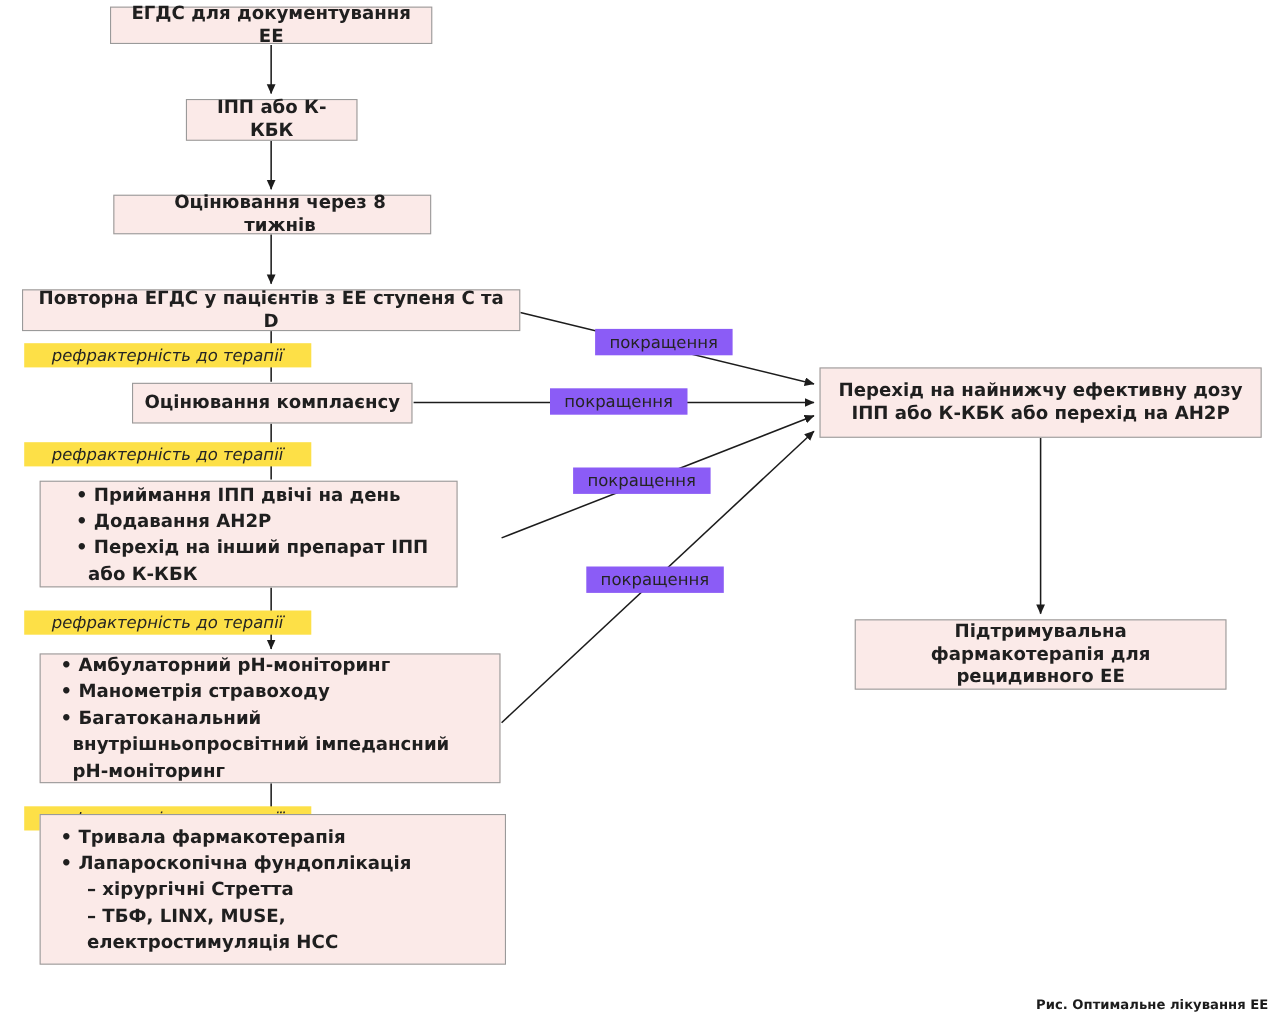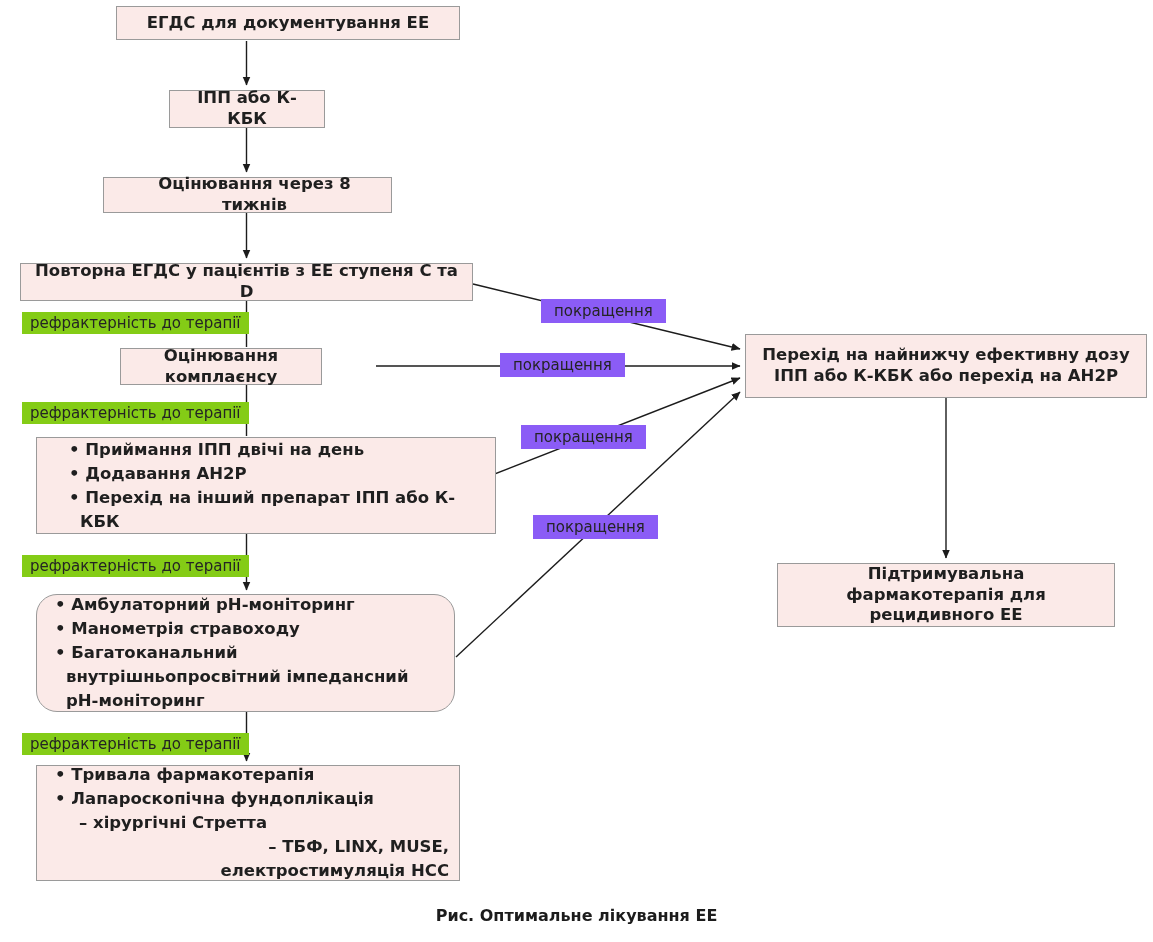--- a/index.html
+++ b/index.html
@@ -16,25 +16,25 @@
     display:flex;flex-direction:column;justify-content:center;
   }
   .node.center{align-items:center;text-align:center;padding:2px 10px;}
   .node.list{align-items:flex-start;text-align:left;padding:6px 10px 6px 14px;}
   .li{padding-left:15px;text-indent:-11px;line-height:24px;}
   .li.sub{padding-left:28px;text-indent:0;}
   .tag{
     position:absolute;z-index:2;white-space:nowrap;
     font-size:15px;font-weight:400;color:#242424;
   }
-  .tag.mint{background:#84cc16;padding:2px 8px;}
+  .tag.mint{background:#fde047;padding:2px 25px;font-style:italic;}
   .tag.cream{background:#8b5cf6;padding:3px 13px;}
   .caption{
     position:absolute;z-index:3;left:0;top:906px;width:1153px;
-    text-align:center;font-size:16px;font-weight:700;color:#1c1c1c;
+    text-align:right;font-size:12px;font-weight:700;color:#1c1c1c;
   }
 </style>
 </head>
 <body>
 
 <div class="stage">
 
   <svg class="layer lines" viewBox="0 0 1153 942" xmlns="http://www.w3.org/2000/svg">
     <defs>
       <marker id="ah" markerWidth="10" markerHeight="9" refX="8.5" refY="4" orient="auto" markerUnits="userSpaceOnUse">
@@ -60,43 +60,43 @@
   <div class="tag mint" style="left:22px;top:312px;">рефрактерність до терапії</div>
   <div class="tag mint" style="left:22px;top:402px;">рефрактерність до терапії</div>
   <div class="tag mint" style="left:22px;top:555px;">рефрактерність до терапії</div>
   <div class="tag mint" style="left:22px;top:733px;">рефрактерність до терапії</div>
 
   <div class="tag cream" style="left:541px;top:299px;">покращення</div>
   <div class="tag cream" style="left:500px;top:353px;">покращення</div>
   <div class="tag cream" style="left:521px;top:425px;">покращення</div>
   <div class="tag cream" style="left:533px;top:515px;">покращення</div>
 
-  <div class="node center" style="left:116px;top:6px;width:344px;height:34px;">ЕГДС для документування ЕЕ</div>
+  <div class="node center" style="left:100px;top:6px;width:293px;height:34px;">ЕГДС для документування ЕЕ</div>
 
   <div class="node center" style="left:169px;top:90px;width:156px;height:38px;">ІПП або К-КБК</div>
 
   <div class="node center" style="left:103px;top:177px;width:289px;height:36px;padding-left:24px;">Оцінювання через 8 тижнів</div>
 
   <div class="node center" style="left:20px;top:263px;width:453px;height:38px;">Повторна ЕГДС у пацієнтів з ЕЕ ступеня C та D</div>
 
-  <div class="node center" style="left:120px;top:348px;width:202px;height:37px;">Оцінювання комплаєнсу</div>
+  <div class="node center" style="left:120px;top:348px;width:255px;height:37px;">Оцінювання комплаєнсу</div>
 
-  <div class="node list" style="left:36px;top:437px;width:460px;height:97px;padding-left:28px;">
+  <div class="node list" style="left:36px;top:437px;width:380px;height:97px;padding-left:28px;">
     <div class="li">• Приймання ІПП двічі на день</div>
     <div class="li">• Додавання АН2Р</div>
     <div class="li">• Перехід на інший препарат ІПП або К-КБК</div>
   </div>
 
-  <div class="node list" style="left:36px;top:594px;width:419px;height:118px;border-radius:21px;">
+  <div class="node list" style="left:36px;top:594px;width:419px;height:118px;">
     <div class="li">• Амбулаторний pH-моніторинг</div>
     <div class="li">• Манометрія стравоходу</div>
     <div class="li">• Багатоканальний внутрішньопросвітний імпедансний pH-моніторинг</div>
   </div>
 
-  <div class="node list" style="left:36px;top:765px;width:424px;height:116px;text-align:right;">
+  <div class="node list" style="left:36px;top:740px;width:424px;height:137px;">
     <div class="li">• Тривала фармакотерапія</div>
     <div class="li">• Лапароскопічна фундоплікація</div>
     <div class="li sub">– хірургічні Стретта</div>
     <div class="li sub">– ТБФ, LINX, MUSE, електростимуляція НСС</div>
   </div>
 
   <div class="node center" style="left:745px;top:334px;width:402px;height:64px;">Перехід на найнижчу ефективну дозу ІПП або К-КБК або перехід на АН2Р</div>
 
   <div class="node center" style="left:777px;top:563px;width:338px;height:64px;">Підтримувальна фармакотерапія для рецидивного ЕЕ</div>
 

